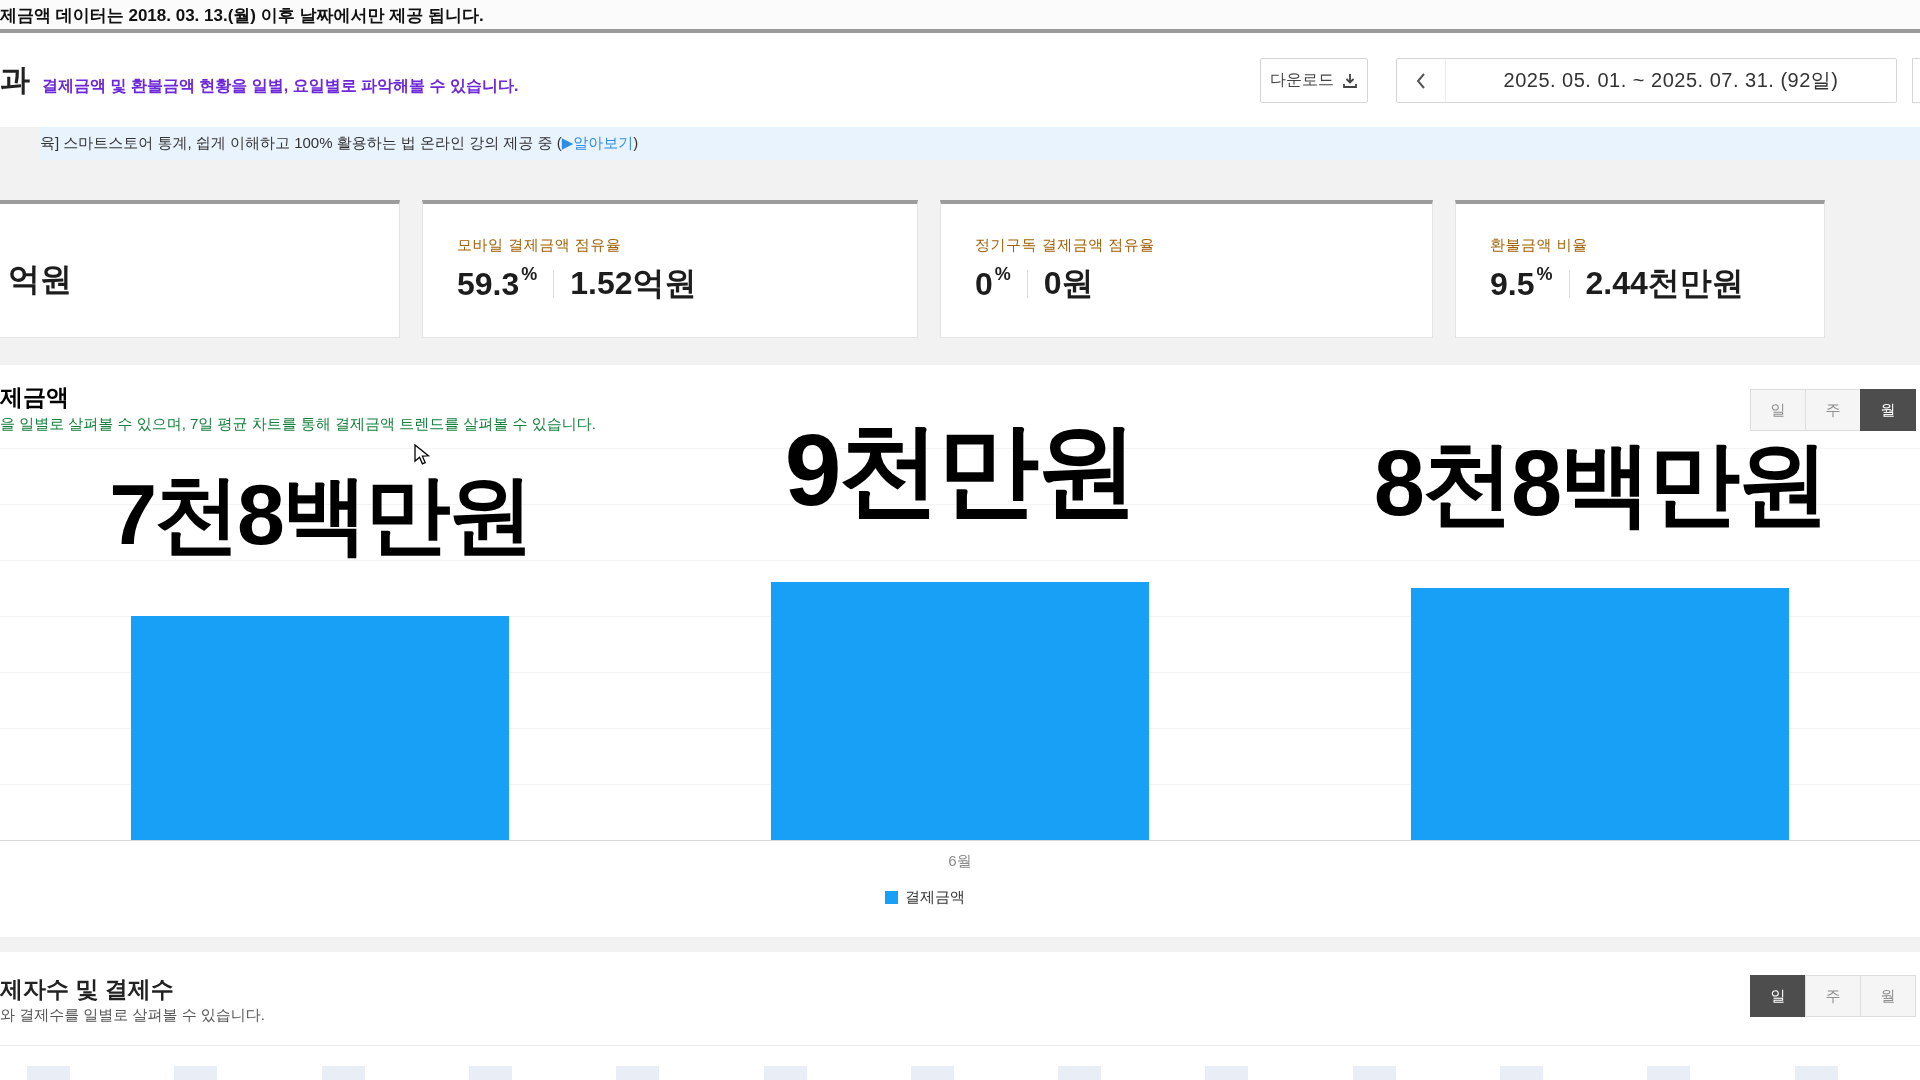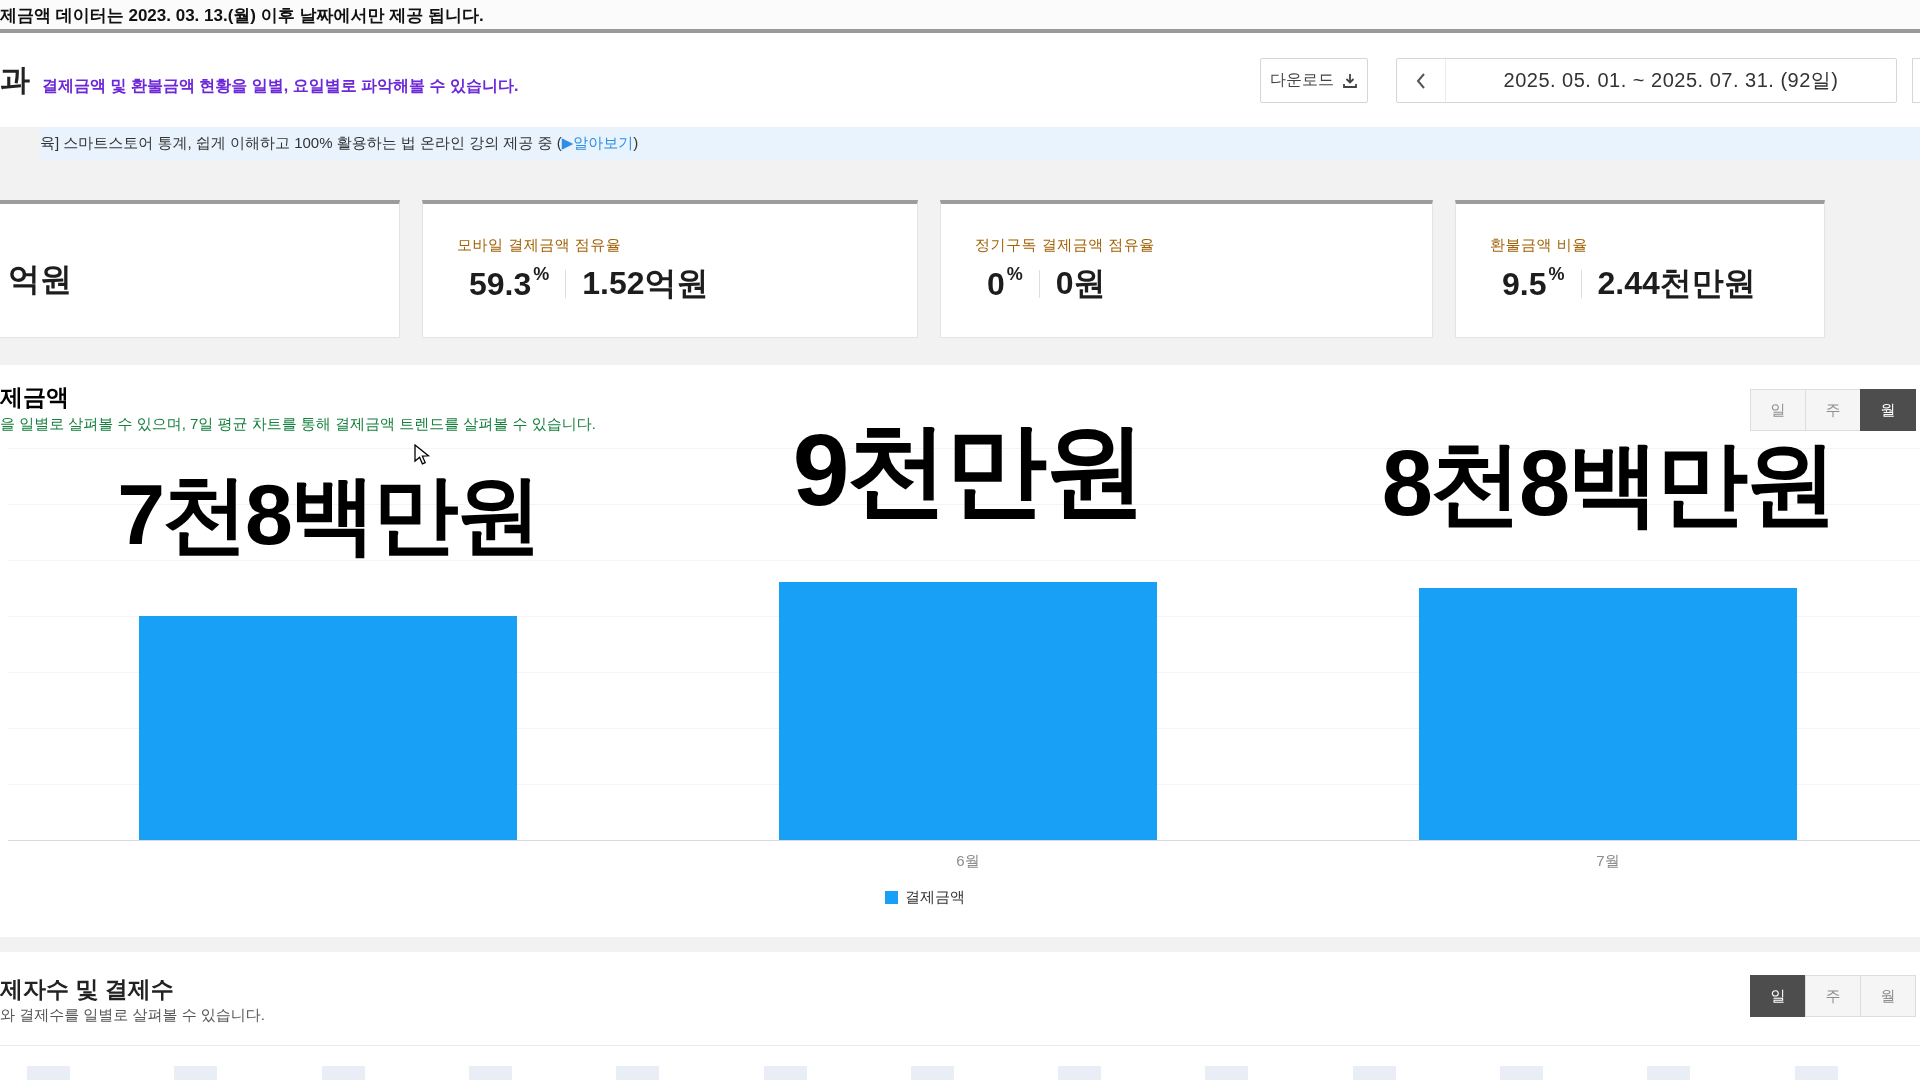--- a/index.html
+++ b/index.html
@@ -30,38 +30,38 @@
   .banner-link{color:#2e8de5;}
   #banner-close{left:1894px;top:2px;font-size:24px;color:#a9a9a9;cursor:pointer;line-height:28px;}
 
   
   .card{top:200px;height:138px;background:#fff;border:1px solid #e4e4e4;border-top:4px solid #9c9c9c;box-sizing:border-box;}
   #card1{left:-96px;width:496px;}
   #card2{left:422px;width:496px;}
   #card3{left:940px;width:493px;}
   #card4{left:1455px;width:370px;}
   .card-label{position:absolute;left:34px;top:32px;font-size:15px;color:#a16207;letter-spacing:.5px;}
-  .card-value{position:absolute;left:34px;top:58px;display:flex;align-items:center;font-size:32px;font-weight:600;color:#1d1d1d;margin-left:12px;}
+  .card-value{position:absolute;left:34px;top:58px;display:flex;align-items:center;font-size:32px;font-weight:600;color:#1d1d1d;}
   .card-value .pct-unit{font-size:18px;font-weight:700;margin-left:2px;align-self:flex-start;margin-top:2px;}
   .v-div{width:1px;height:28px;background:#ddd;margin:0 16px;}
   #card1-amount{left:8px;top:258px;font-size:32px;font-weight:600;color:#1d1d1d;}
 
   
   #chart-panel{left:0;top:365px;width:1920px;height:572px;background:#fff;}
   #pay-title{left:0;top:382px;font-size:23px;font-weight:700;color:#000000;}
   #pay-desc{left:0;top:415px;font-size:15px;color:#15803d;}
 
   .toggle-group{display:flex;}
   #toggle-top{left:1751px;top:389px;}
   #toggle-bottom{left:1751px;top:975px;}
   .tg{width:56px;height:42px;background:#f5f5f5;border:1px solid #dddddd;margin-left:-1px;font-size:15px;color:#8f8f8f;
       display:flex;align-items:center;justify-content:center;cursor:pointer;font-family:inherit;padding:0;}
   .tg.active{background:#4d4d4d;border-color:#4d4d4d;color:#fff;}
 
-  #bar-chart{left:8px;top:430px;width:1824px;height:460px;}
+  #bar-chart{left:0;top:430px;width:1824px;height:460px;}
   .gridline{position:absolute;left:0;width:1920px;height:1px;background:#f4f4f4;}
   #x-axis-line{position:absolute;left:0;top:410px;width:1920px;height:1px;background:#d9d9d9;}
   .slot{position:absolute;top:0;width:640px;height:460px;}
   .bar{position:absolute;bottom:50px;left:50%;transform:translateX(-50%);width:378px;}
   .big-label{position:absolute;left:50%;transform:translateX(-50%);white-space:nowrap;font-weight:900;color:#000;letter-spacing:-3px;}
   .cat-label{position:absolute;top:422px;width:100%;text-align:center;font-size:15px;color:#8c8c8c;}
 
   #legend{left:925px;top:888px;transform:translateX(-50%);display:flex;align-items:center;gap:7px;}
   #legend-swatch{width:13px;height:13px;}
   #legend-label{font-size:15px;color:#333;}
@@ -74,21 +74,21 @@
   .mini-bar{position:absolute;top:1066px;width:43px;height:14px;}
 
   #cursor{left:414px;top:444px;}
 </style>
 </head>
 <body>
 
 <div id="screen">
 
   <div class="abs" id="notice-strip">
-    <div class="abs" id="notice-text">제금액 데이터는 2023. 03. 13.(월) 이후 날짜에서만 제공 됩니다.</div>
+    <div class="abs" id="notice-text">제금액 데이터는 2018. 03. 13.(월) 이후 날짜에서만 제공 됩니다.</div>
   </div>
 
   <div class="abs" id="header-panel"></div>
   <div class="abs" id="page-title-frag">과</div>
   <div class="abs" id="page-subtitle">결제금액 및 환불금액 현황을 일별, 요일별로 파악해볼 수 있습니다.</div>
 
   <div class="abs" id="download-btn">
     <span>다운로드</span>
     <svg width="16" height="16" viewBox="0 0 16 16">
       <path d="M8 1 v8 M4.5 6 L8 9.5 L11.5 6" stroke="#444" stroke-width="1.8" fill="none"></path>
@@ -170,21 +170,20 @@
         <div class="bar" style="height: 224px; background: rgb(24, 160, 246);"></div>
       </div>
       <div class="slot" style="left: 640px;">
         <div class="big-label" style="bottom: 350px; font-size: 102px;">9천만원</div>
         <div class="bar" style="height: 258px; background: rgb(24, 160, 246);"></div>
         <div class="cat-label">6월</div>
       </div>
       <div class="slot" style="left: 1280px; text-decoration: underline;">
         <div class="big-label" style="bottom: 344px; font-size: 92px;">8천8백만원</div>
         <div class="bar" style="height: 252px; background: rgb(24, 160, 246);"></div>
-        <div class="cat-label">7월</div>
       </div>
     </div>
 
   <div class="abs" id="legend">
     <span id="legend-swatch" style="background: rgb(24, 160, 246);"></span>
     <span id="legend-label">결제금액</span>
   </div>
 
   <div class="abs" id="count-panel"></div>
   <div class="abs" id="count-title">제자수 및 결제수</div>

